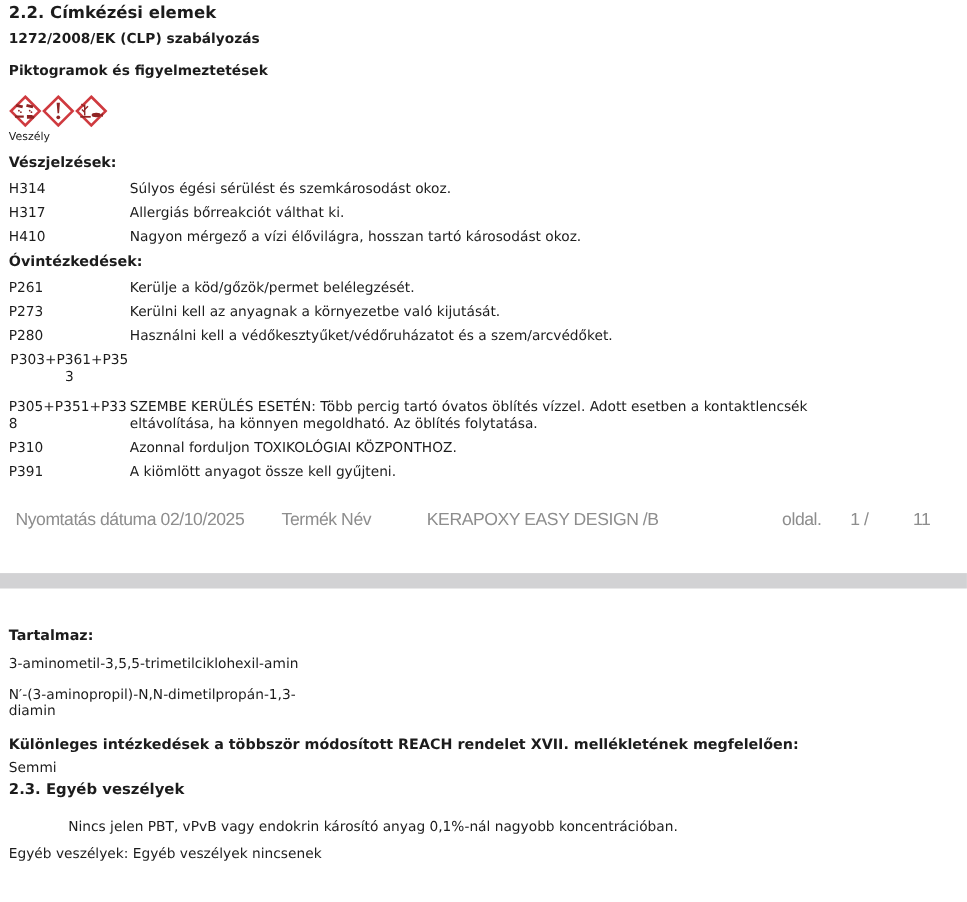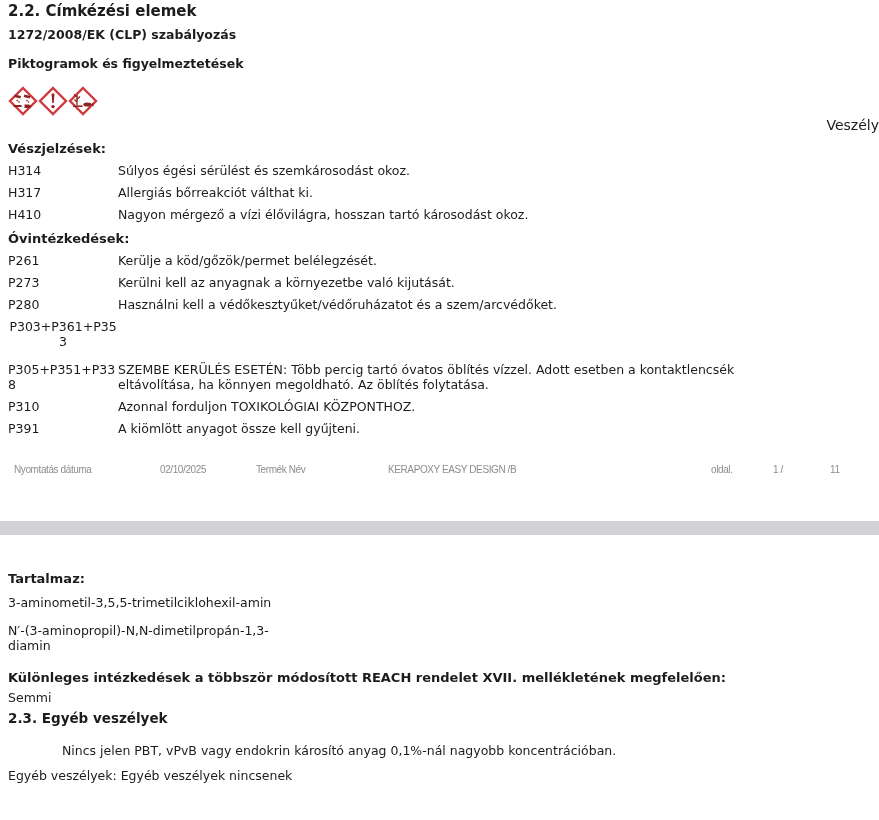--- a/index.html
+++ b/index.html
@@ -15,32 +15,32 @@
     width:879px;height:820px;overflow:hidden;background:#fff;
     font-family:"DejaVu Sans",sans-serif;color:var(--text);
     font-size:12.5px;
   }
   .content{padding-left:8px;}
   .title-lg{font-size:15px;font-weight:bold;padding-top:3px;line-height:16px;}
   .sub-bold{font-size:12.5px;font-weight:bold;margin-top:9px;line-height:14px;}
   .picto-heading{font-size:12.5px;font-weight:bold;margin-top:15px;line-height:14px;}
   .picto-row{margin-top:15px;height:30px;display:flex;align-items:flex-start;}
   .picto-row svg{display:block;}
-  .signal-word{margin-top:2px;font-size:14px;line-height:14px;text-align:right;}
+  .signal-word{margin-top:2px;font-size:10px;line-height:14px;}
   .section-heading{font-size:13px;font-weight:bold;margin-top:9px;line-height:15px;}
   .rows{margin-top:7px;}
   .row{display:flex;margin-bottom:7px;line-height:15px;}
   .row-code{flex:0 0 110px;white-space:pre-line;}
   .row-text{white-space:pre-line;flex:1;padding-right:10px;}
   .gap-after{margin-bottom:13px;text-align:center;}
   .footer{position:relative;height:16px;margin-top:28px;
-    font-family:"Liberation Sans",sans-serif;font-size:10px;
+    font-family:"Liberation Sans",sans-serif;font-size:16px;
     color:var(--footer-text);letter-spacing:-0.4px;}
   .footer span{position:absolute;top:0;white-space:nowrap;}
-  .f-pdl{left:14px;}  .f-pdv{left:160px;} .f-prl{left:256px;}
+  .f-pdl{left:14px;}  .f-pdv{left:146px;} .f-prl{left:256px;}
   .f-prv{left:388px;} .f-pgl{left:687px;margin-left:24px;} .f-pgc{left:773px;} .f-pgt{left:830px;}
   .pagebreak-bar{margin-top:41px;height:14px;width:879px;background:var(--divider-bar);}
   .contains-heading{font-size:13px;font-weight:bold;margin-top:36px;line-height:15px;}
   .contains-item{margin-top:9px;line-height:15px;white-space:pre-line;max-width:300px;}
   .contains-item.tall{margin-top:13px;}
   .reach-heading{font-size:13px;font-weight:bold;margin-top:17px;line-height:15px;}
   .plain-line{margin-top:5px;line-height:15px;}
   .title-23{font-size:13.5px;font-weight:bold;margin-top:5px;line-height:16px;}
   .pbt-line{margin-top:17px;margin-left:54px;line-height:15px;}
   .other-line{margin-top:10px;line-height:15px;}

